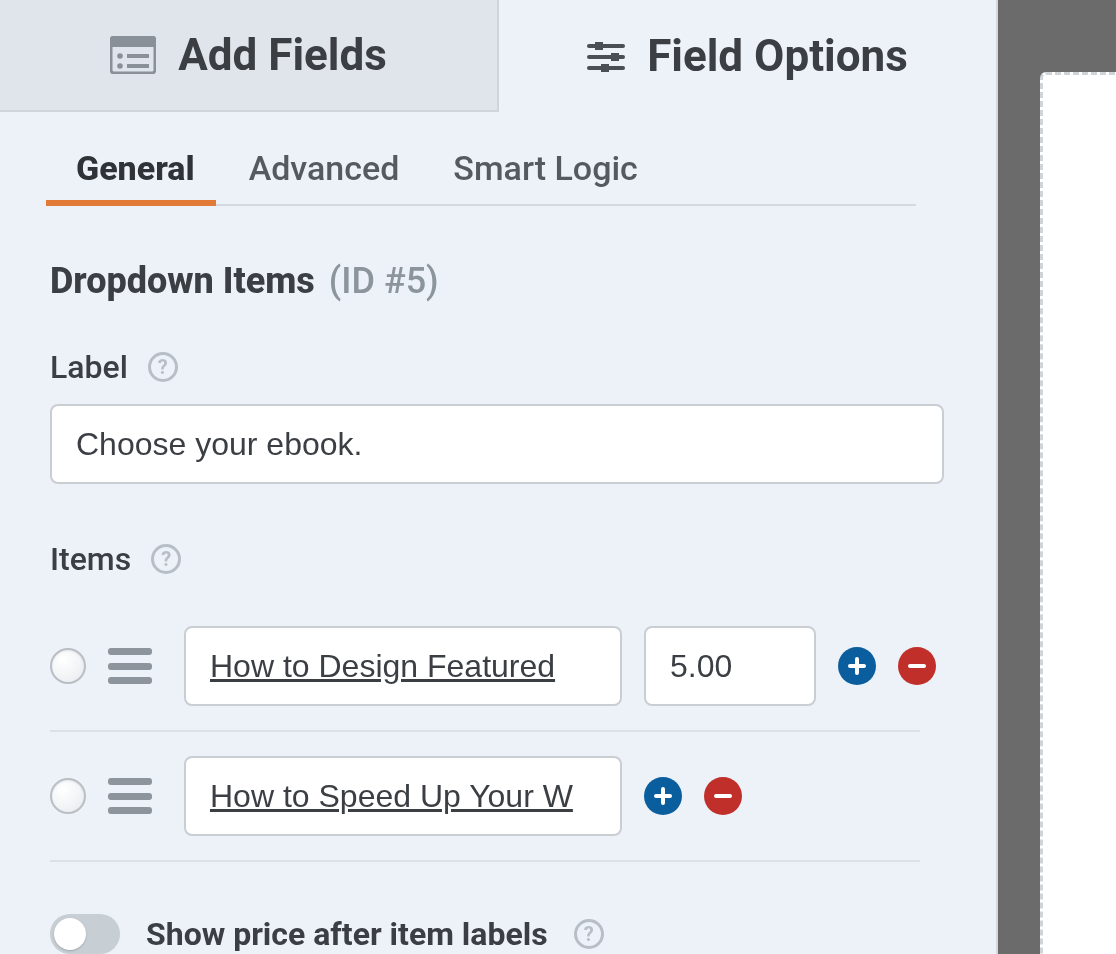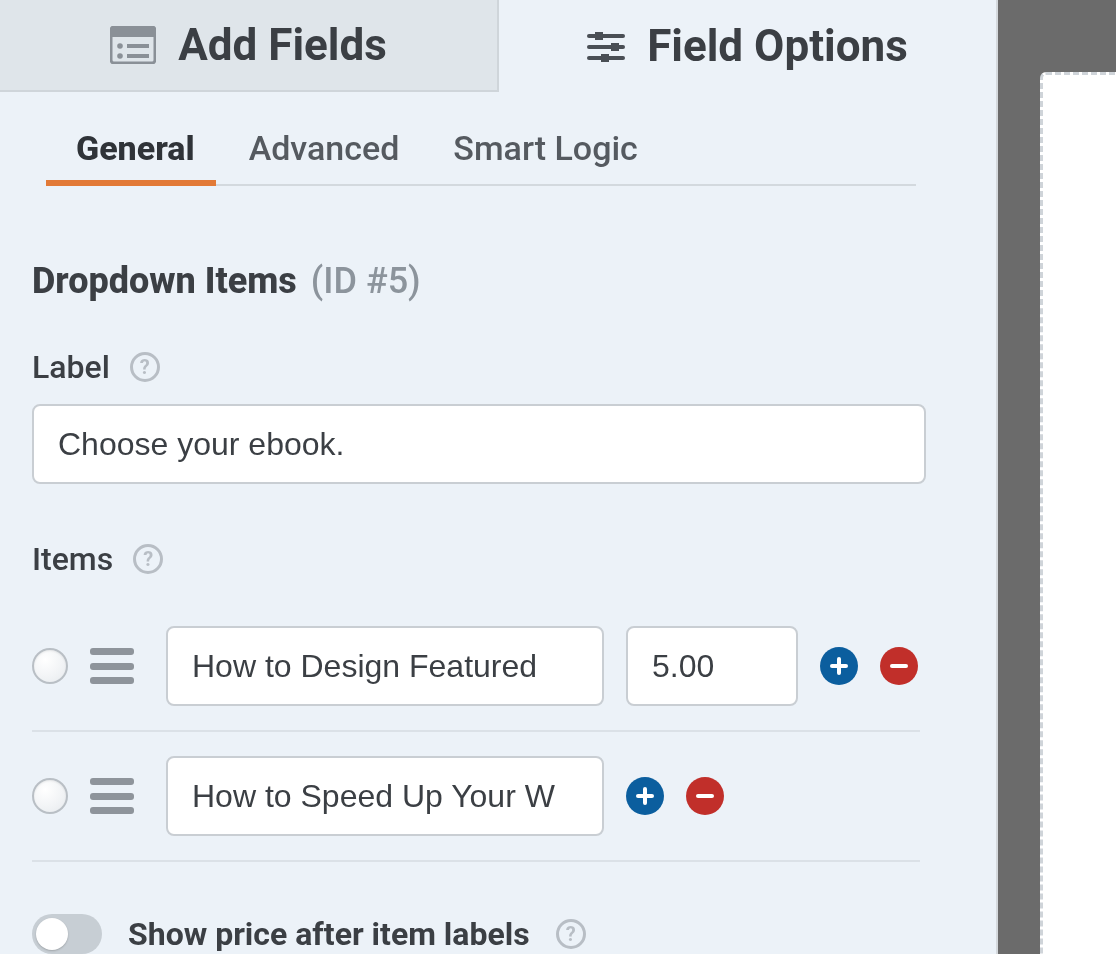--- a/index.html
+++ b/index.html
@@ -15,21 +15,21 @@
 
   .icon-form-list { width: 46px; height: 38px; }
   .icon-sliders { width: 38px; height: 38px; }
 
   .subtabs { display: flex; gap: 54px; padding: 36px 46px 0 76px; font-size: 34px; color: #3b3f44; position: relative; }
   .subtabs .sub { padding-bottom: 18px; font-weight: 500; color: #555a60; cursor: pointer; }
   .subtabs .sub.active { font-weight: 800; color: #2f3338; }
   .subtabs .underline-full { position: absolute; left: 46px; right: 80px; bottom: 0; height: 2px; background: #d3d9de; }
   .subtabs .underline-active { position: absolute; left: 46px; width: 170px; bottom: 0; height: 6px; background: #e27a37; }
 
-  .content { padding: 54px 76px 0 32px; color: #3b3f44; margin-top: 20px; }
+  .content { padding: 54px 76px 0 50px; color: #3b3f44; }
 
   .field-title { font-size: 36px; font-weight: 800; display: flex; gap: 14px; align-items: baseline; margin-bottom: 46px; }
   .field-title .id { font-weight: 500; color: #8c949c; }
 
   .label-row { display: flex; align-items: center; gap: 20px; font-size: 32px; font-weight: 500; color: #3b3f44; margin-bottom: 18px; text-align: right; }
 
   .help-icon { width: 30px; height: 30px; border: 3px solid #b8bec5; border-radius: 50%; display: inline-flex; align-items: center; justify-content: center; font-size: 20px; font-weight: 700; color: #b8bec5; }
 
   .text-input {
     width: 894px; height: 80px; border: 2px solid #c9ced3; border-radius: 8px;
@@ -40,21 +40,21 @@
 
   .item-row { display: flex; align-items: center; gap: 22px; padding: 24px 0; border-bottom: 2px solid #dbe1e7; }
   .item-row:last-of-type { border-bottom: none; }
 
   .radio { width: 36px; height: 36px; border-radius: 50%; border: 2px solid #b9bfc5;
     background: radial-gradient(circle at 35% 30%, #ffffff 0%, #f2f4f6 55%, #e6eaed 100%); box-shadow: inset 0 1px 2px rgba(0,0,0,0.08); flex: none; }
 
   .drag-handle { width: 44px; height: 36px; display: flex; flex-direction: column; justify-content: space-between; cursor: grab; flex: none; }
   .drag-handle .bar { height: 7px; background: #8e949b; border-radius: 3px; }
 
-  .item-name { width: 438px; height: 80px; border: 2px solid #c9ced3; border-radius: 8px; background: #fff; font-size: 32px; padding: 0 24px; color: #3b3f44; margin-left: 10px; }
+  .item-name { width: 438px; height: 80px; border: 2px solid #c9ced3; border-radius: 8px; background: #fff; font-size: 32px; padding: 0 24px; color: #3b3f44; margin-left: 10px; text-decoration: underline; }
   .item-price { width: 172px; height: 80px; border: 2px solid #c9ced3; border-radius: 8px; background: #fff; font-size: 32px; padding: 0 24px; color: #3b3f44; }
 
   .circ-btn { width: 38px; height: 38px; border-radius: 50%; display: flex; align-items: center; justify-content: center; flex: none; cursor: pointer; }
   .circ-btn.add { background: #0b5e9e; }
   .circ-btn.remove { background: #c12f2a; }
   .circ-btn svg { display: block; }
 
   .toggle-row { display: flex; align-items: center; gap: 26px; margin-top: 52px; }
   .toggle { width: 70px; height: 40px; border-radius: 20px; background: #c7ced4; position: relative; cursor: pointer; flex: none; }
   .toggle .knob { position: absolute; width: 32px; height: 32px; border-radius: 50%; background: #fff; top: 4px; left: 4px; box-shadow: 0 1px 2px rgba(0,0,0,0.2); }

